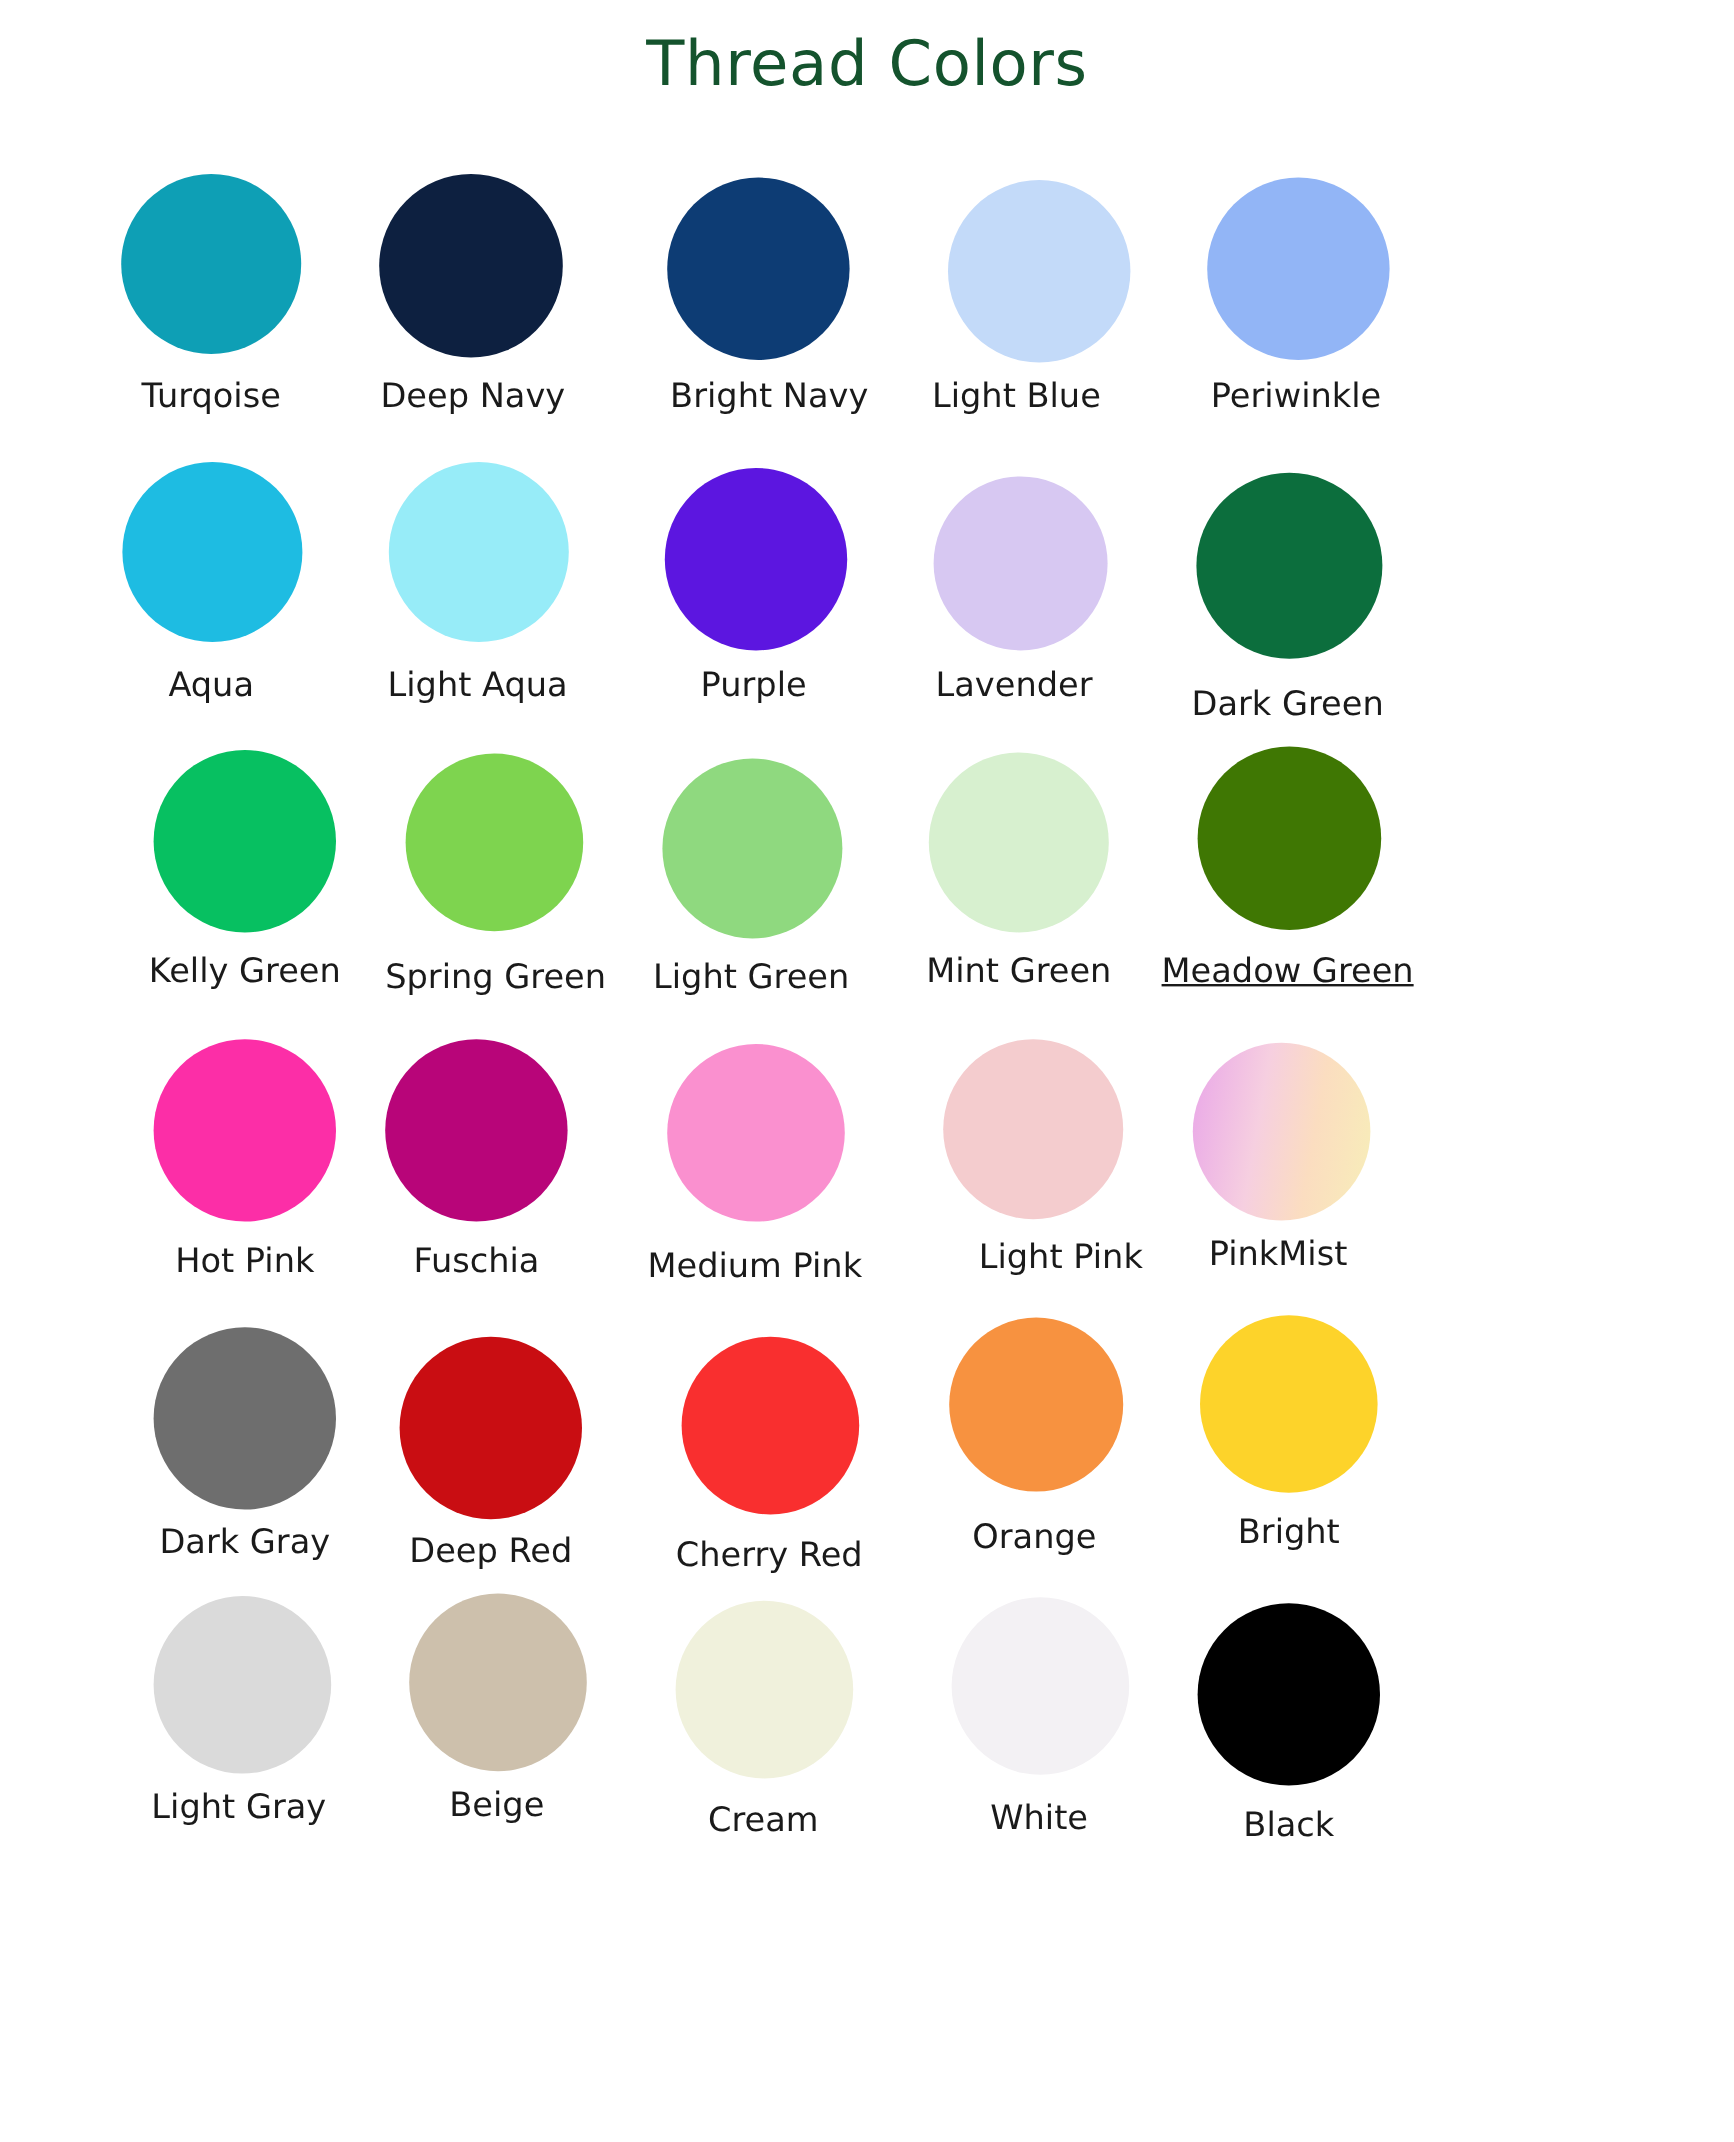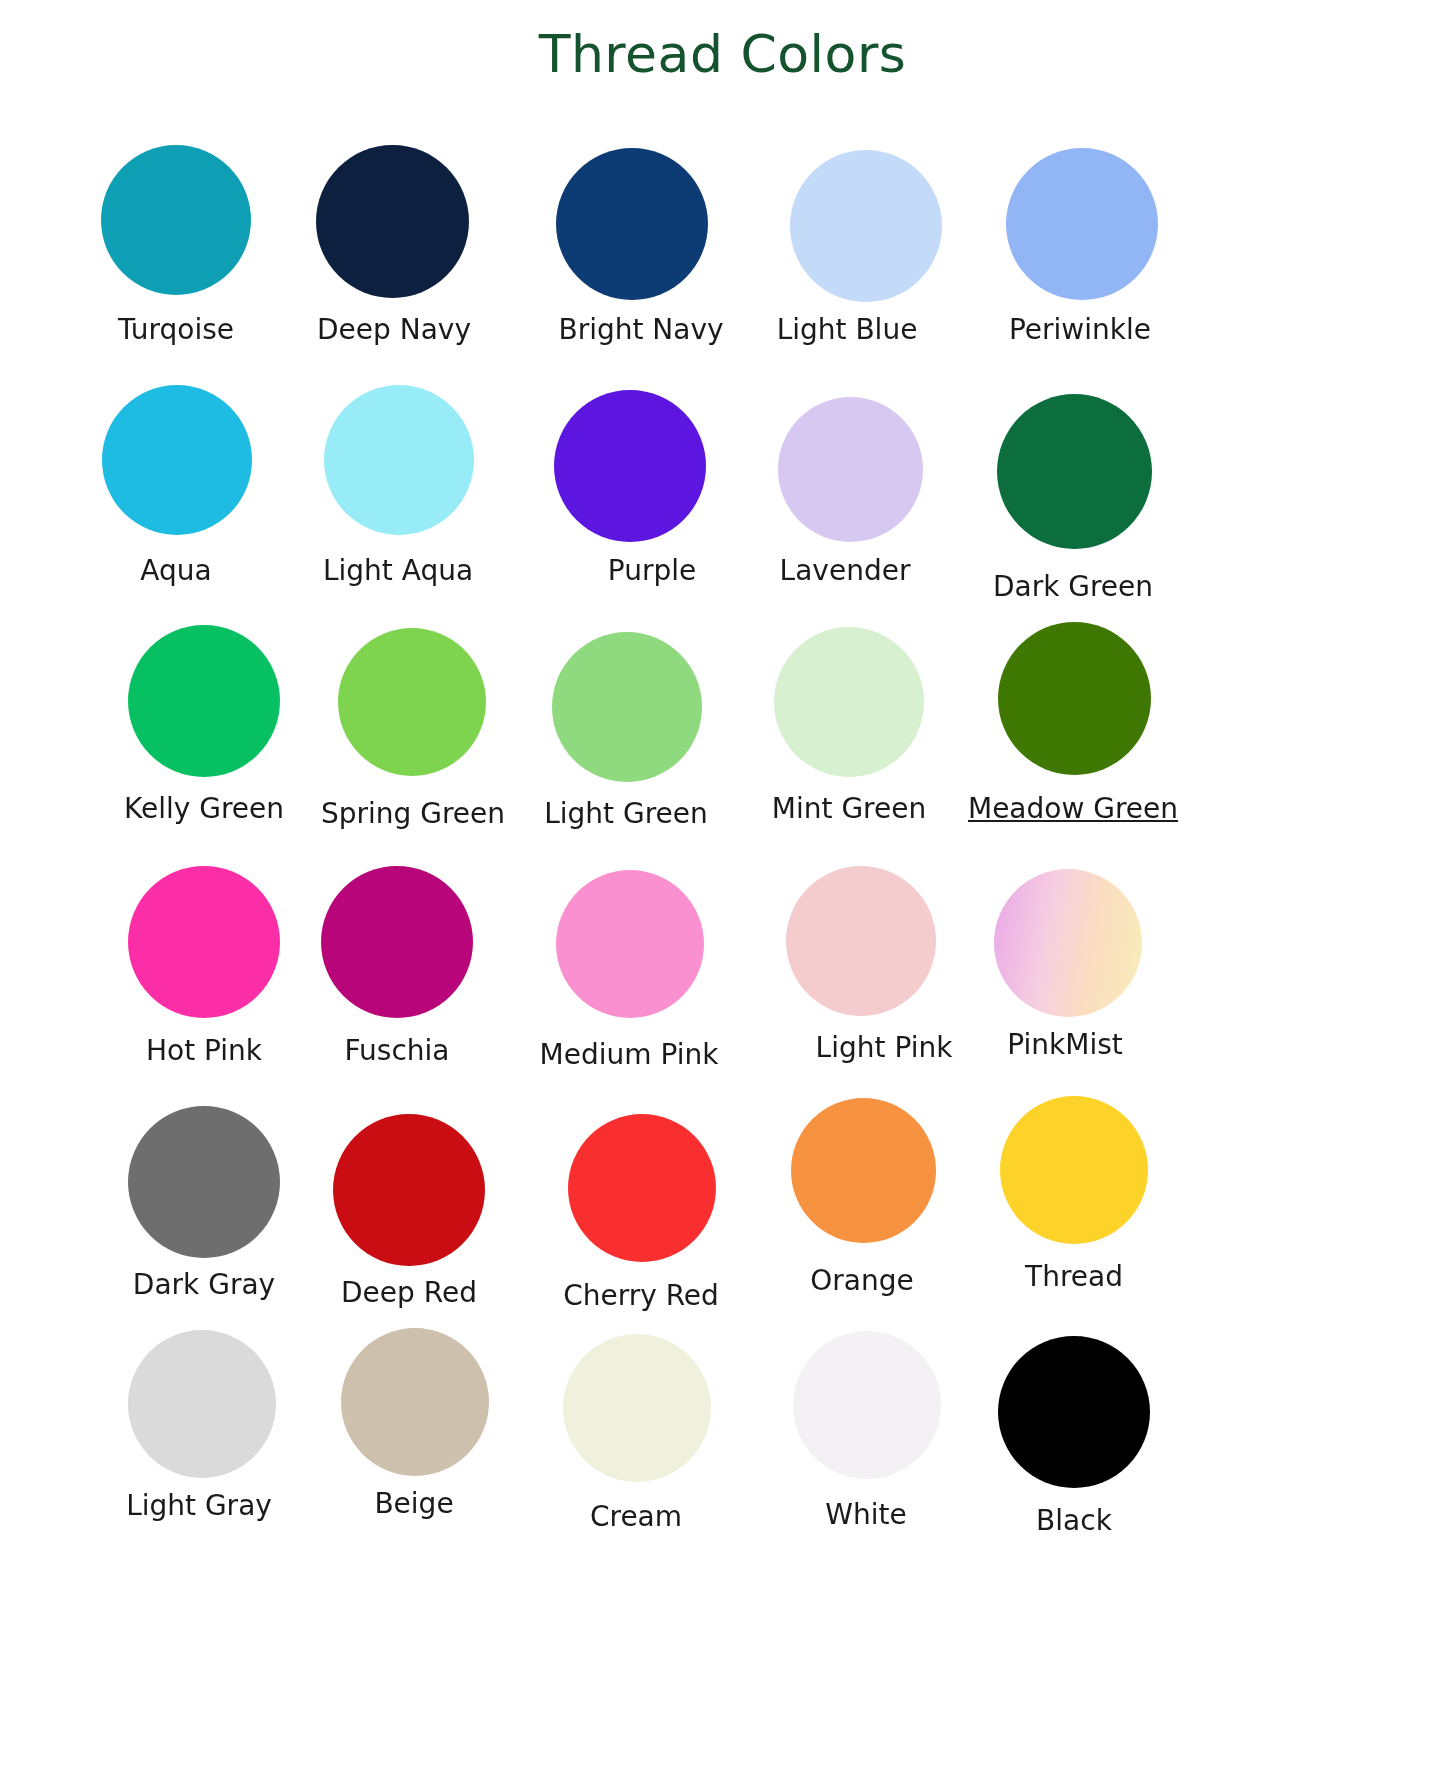--- a/index.html
+++ b/index.html
@@ -97,21 +97,21 @@
       <div class="swatch" style="left: 0px; top: 0px; width: 1445px; height: 0px;">
         <div class="swatch-dot" style="left: 102px; top: 385px; width: 150px; height: 150px; background: rgb(30, 188, 226);"></div>
         <div class="swatch-label" style="left: 176px; top: 554px; transform: translateX(-50%);">Aqua</div>
       </div>
       <div class="swatch" style="left: 0px; top: 0px; width: 1445px; height: 0px;">
         <div class="swatch-dot" style="left: 324px; top: 385px; width: 150px; height: 150px; background: rgb(151, 236, 248);"></div>
         <div class="swatch-label" style="left: 398px; top: 554px; transform: translateX(-50%);">Light Aqua</div>
       </div>
       <div class="swatch" style="left: 0px; top: 0px; width: 1445px; height: 0px;">
         <div class="swatch-dot" style="left: 554px; top: 390px; width: 152px; height: 152px; background: rgb(92, 22, 224);"></div>
-        <div class="swatch-label" style="left: 628px; top: 554px; transform: translateX(-50%); margin-left: 24px;">Purple</div>
+        <div class="swatch-label" style="left: 628px; top: 554px; transform: translateX(-50%);">Purple</div>
       </div>
       <div class="swatch" style="left: 0px; top: 0px; width: 1445px; height: 0px;">
         <div class="swatch-dot" style="left: 778px; top: 397px; width: 145px; height: 145px; background: rgb(215, 200, 242);"></div>
         <div class="swatch-label" style="left: 845px; top: 554px; transform: translateX(-50%);">Lavender</div>
       </div>
       <div class="swatch" style="left: 0px; top: 0px; width: 1445px; height: 0px;">
         <div class="swatch-dot" style="left: 997px; top: 394px; width: 155px; height: 155px; background: rgb(12, 110, 61);"></div>
         <div class="swatch-label" style="left: 1073px; top: 554px; transform: translateX(-50%); margin-top: 16px;">Dark Green</div>
       </div>
       <div class="swatch" style="left: 0px; top: 0px; width: 1445px; height: 0px;">
@@ -165,21 +165,21 @@
       <div class="swatch" style="left: 0px; top: 0px; width: 1445px; height: 0px;">
         <div class="swatch-dot" style="left: 568px; top: 1114px; width: 148px; height: 148px; background: rgb(249, 47, 47);"></div>
         <div class="swatch-label" style="left: 641px; top: 1279px; transform: translateX(-50%);">Cherry Red</div>
       </div>
       <div class="swatch" style="left: 0px; top: 0px; width: 1445px; height: 0px;">
         <div class="swatch-dot" style="left: 791px; top: 1098px; width: 145px; height: 145px; background: rgb(247, 146, 64);"></div>
         <div class="swatch-label" style="left: 862px; top: 1264px; transform: translateX(-50%);">Orange</div>
       </div>
       <div class="swatch" style="left: 0px; top: 0px; width: 1445px; height: 0px;">
         <div class="swatch-dot" style="left: 1000px; top: 1096px; width: 148px; height: 148px; background: rgb(253, 211, 42);"></div>
-        <div class="swatch-label" style="left: 1074px; top: 1260px; transform: translateX(-50%);">Thread</div>
+        <div class="swatch-label" style="left: 1074px; top: 1260px; transform: translateX(-50%);">Bright</div>
       </div>
       <div class="swatch" style="left: 0px; top: 0px; width: 1445px; height: 0px;">
         <div class="swatch-dot" style="left: 128px; top: 1330px; width: 148px; height: 148px; background: rgb(218, 218, 218);"></div>
         <div class="swatch-label" style="left: 199px; top: 1489px; transform: translateX(-50%);">Light Gray</div>
       </div>
       <div class="swatch" style="left: 0px; top: 0px; width: 1445px; height: 0px;">
         <div class="swatch-dot" style="left: 341px; top: 1328px; width: 148px; height: 148px; background: rgb(205, 192, 172);"></div>
         <div class="swatch-label" style="left: 414px; top: 1487px; transform: translateX(-50%);">Beige</div>
       </div>
       <div class="swatch" style="left: 0px; top: 0px; width: 1445px; height: 0px;">

